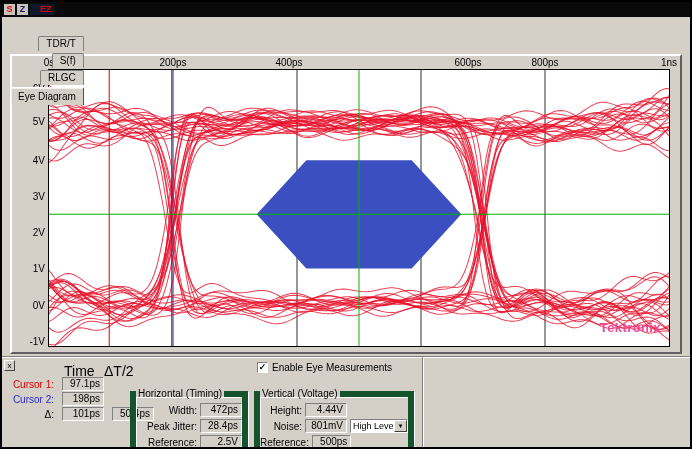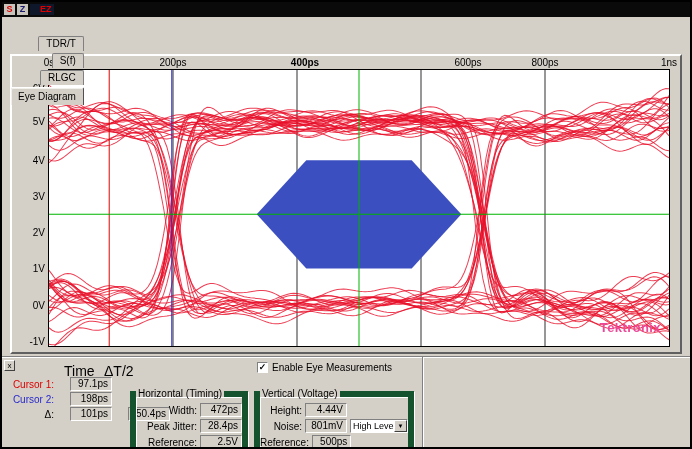--- a/index.html
+++ b/index.html
@@ -36,21 +36,21 @@
     font-weight:bold; letter-spacing:0.4px; }
   
   .meas { position:absolute; left:0; right:0; top:354px; bottom:0;
     border-top:1px solid #808080; box-shadow:inset 0 1px 0 #ffffff; font-size:10px; }
   .closebtn { position:absolute; left:2px; top:3px; width:11px; height:11px;
     background:#d4d0c8; border:1px solid; border-color:#fff #404040 #404040 #fff;
     font-size:8px; line-height:9px; text-align:center; cursor:pointer; }
   .colhdr { position:absolute; top:6px; font-size:14px; }
   .colhdr.time { left:62px; }
   .colhdr.dt2 { left:102px; }
-  .mrow { position:absolute; left:6px; display:flex; align-items:center; gap:16px; }
+  .mrow { position:absolute; left:6px; display:flex; align-items:center; gap:8px; }
   .mrow.r1 { top:20px; } .mrow.r2 { top:35px; } .mrow.r3 { top:50px; }
   .mlabel { width:46px; text-align:right; font-size:10px; }
   .vbox { display:inline-block; width:42px; height:14px; line-height:12px;
     background:#d4d0c8; border:1px solid; border-color:#808080 #fff #fff #808080;
     font-size:10px; text-align:right; padding:0 3px; }
   .chk { position:absolute; left:255px; top:5px; display:flex; align-items:center;
     gap:4px; cursor:pointer; }
   .chkbox { width:11px; height:11px; background:#fff; border:1px solid;
     border-color:#808080 #fff #fff #808080; font-size:9px; line-height:9px;
     text-align:center; font-weight:bold; }
@@ -150,21 +150,21 @@
           </g>
           <line x1="97.1" y1="0" x2="97.1" y2="765" stroke="#dd0000" stroke-width="1" vector-effect="non-scaling-stroke"></line>
           <line x1="198" y1="0" x2="198" y2="765" stroke="#2828cc" stroke-width="1" vector-effect="non-scaling-stroke"></line>
           <polygon points="335,400 415,250 585,250 665,400 585,550 415,550" fill="#3c4fc0"></polygon>
           <line x1="0" y1="400" x2="1000" y2="400" stroke="#00b400" stroke-width="1" vector-effect="non-scaling-stroke"></line>
           <line x1="500" y1="0" x2="500" y2="765" stroke="#00b400" stroke-width="1" vector-effect="non-scaling-stroke"></line>
         </svg>
       <div class="watermark" style="color: #ec4899;">Tektronix</div>
     <div class="xtick" style="left: 0px;">0s</div>
         <div class="xtick" style="left: 124px;">200ps</div>
-        <div class="xtick" style="left: 256px; font-weight: bold;">400ps</div>
+        <div class="xtick" style="left: 240px;">400ps</div>
         <div class="xtick" style="left: 372px; margin-left: 47px;">600ps</div>
         <div class="xtick" style="left: 496px;">800ps</div>
         <div class="xtick" style="left: 620px;">1ns</div>
         <div class="ytick" style="top: 18.0392px;">6V</div>
         <div class="ytick" style="top: 51px; padding-left: 48px;">5V</div>
         <div class="ytick" style="top: 90.1961px;">4V</div>
         <div class="ytick" style="top: 126.275px;">3V</div>
         <div class="ytick" style="top: 162.353px;">2V</div>
         <div class="ytick" style="top: 198.431px;">1V</div>
         <div class="ytick" style="top: 234.51px;">0V</div>

